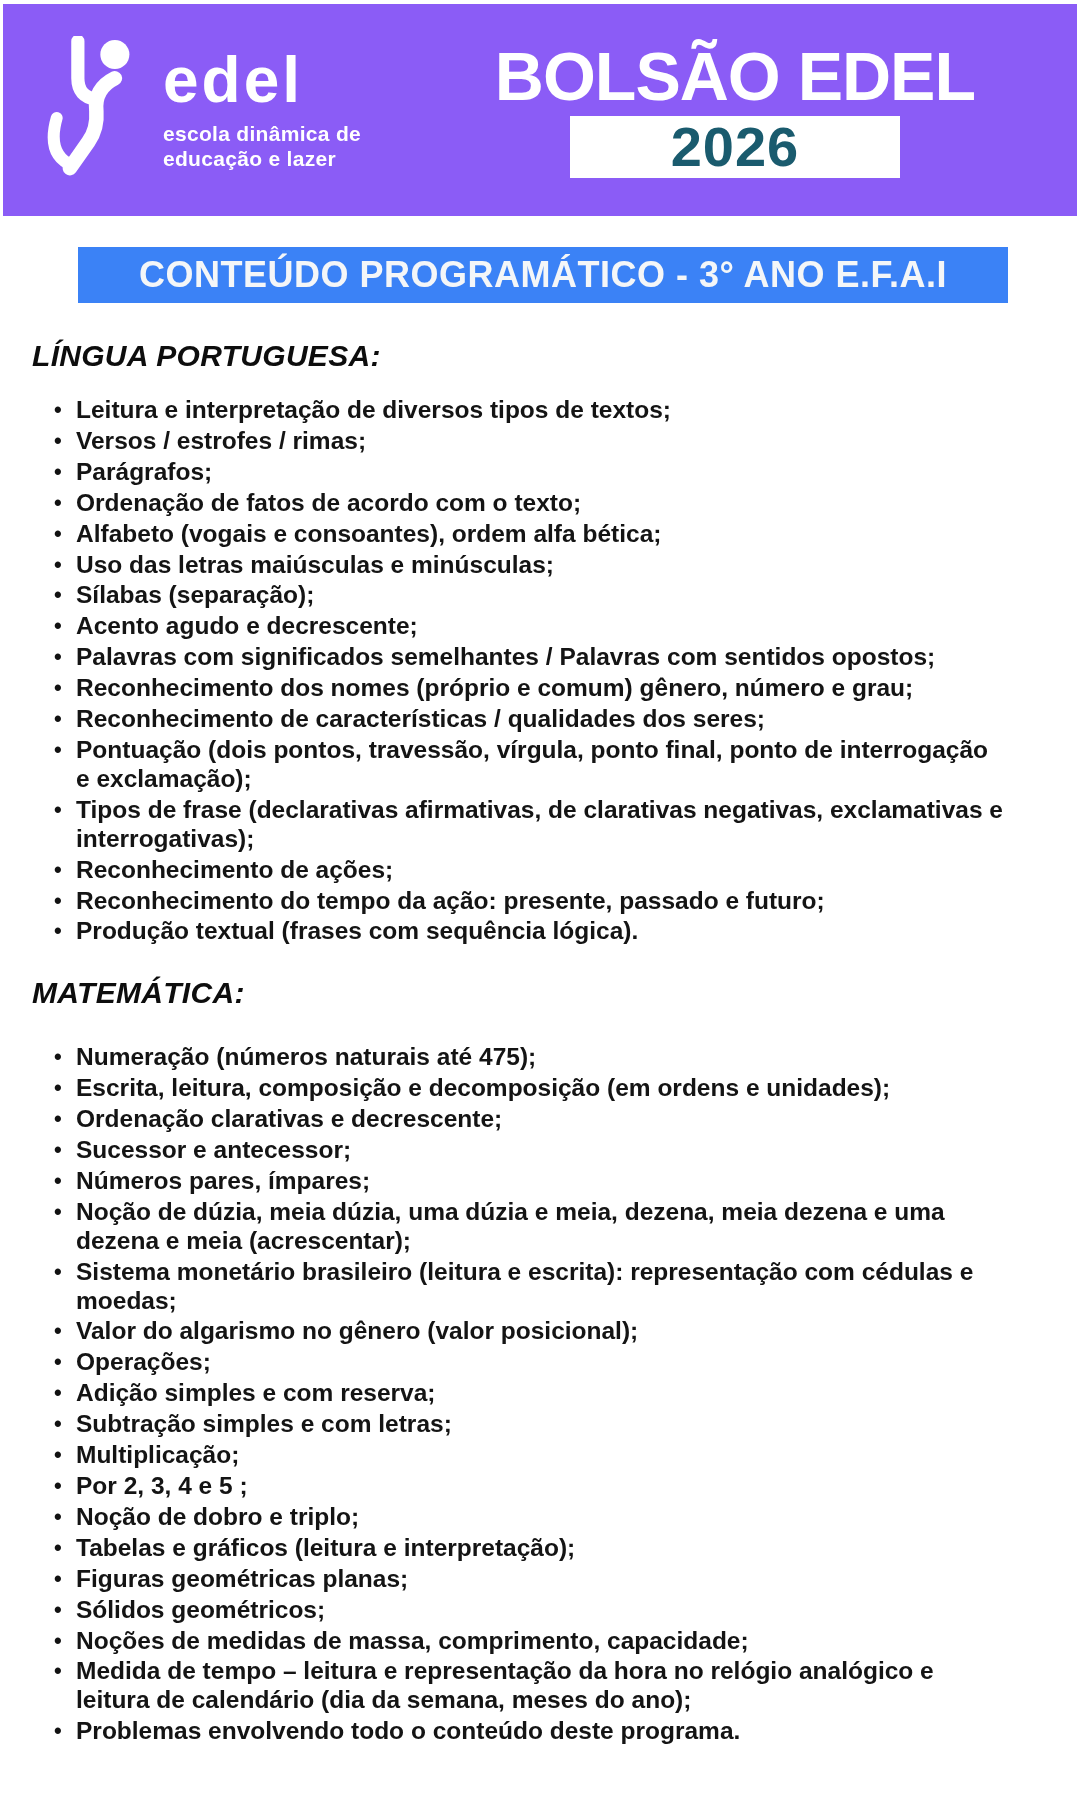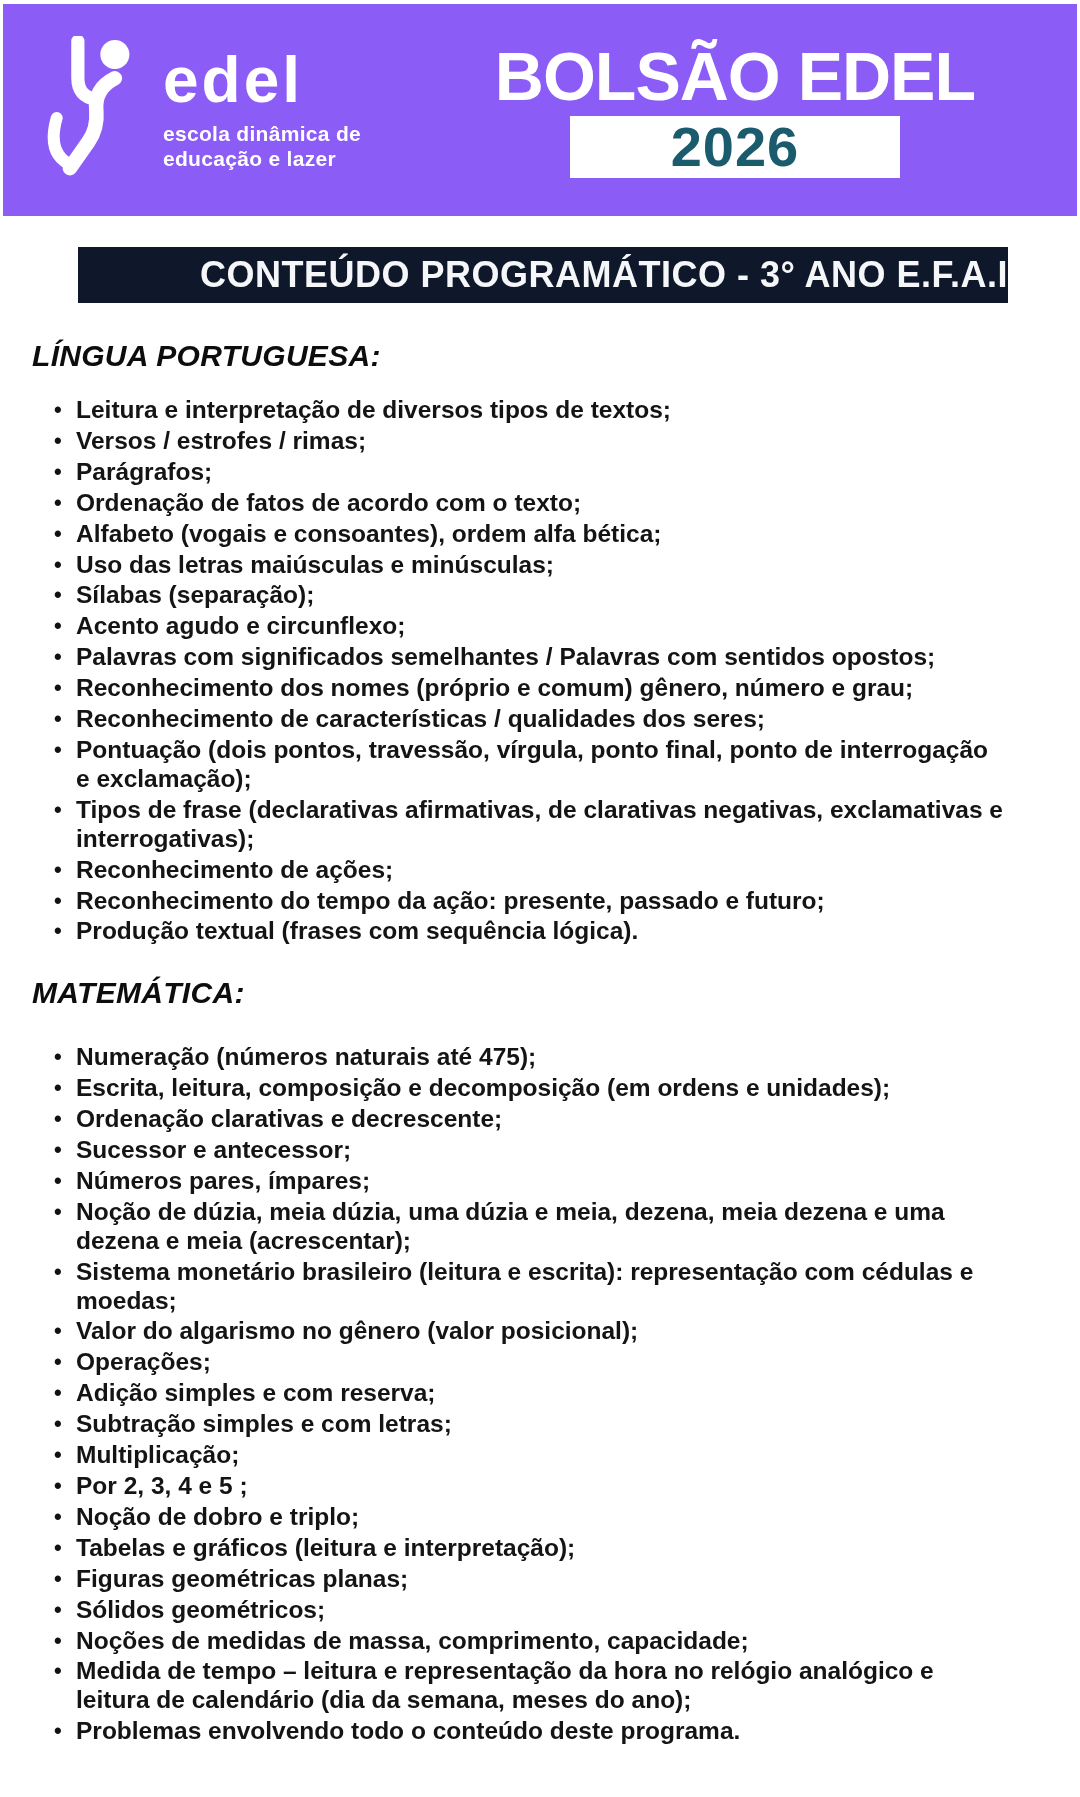--- a/index.html
+++ b/index.html
@@ -81,24 +81,24 @@
     font-size: 56px;
     font-weight: 800;
     letter-spacing: 1px;
     line-height: 1;
   }
 
   
   .banner {
     margin: 31px 72px 0 78px;
     height: 56px;
-    background: #0f172a;
+    background: #3b82f6;
     display: flex;
     align-items: center;
-    justify-content: flex-end;
+    justify-content: center;
   }
   .banner span {
     color: #f4f6f8;
     font-size: 36px;
     font-weight: 800;
     letter-spacing: 0.5px;
     white-space: nowrap;
   }
 
   
@@ -204,21 +204,21 @@
           <li>
             <span class="bullet">•</span>
             <span class="li-text">Uso das letras maiúsculas e minúsculas;</span>
           </li>
           <li>
             <span class="bullet">•</span>
             <span class="li-text">Sílabas (separação);</span>
           </li>
           <li>
             <span class="bullet">•</span>
-            <span class="li-text">Acento agudo e circunflexo;</span>
+            <span class="li-text">Acento agudo e decrescente;</span>
           </li>
           <li>
             <span class="bullet">•</span>
             <span class="li-text">Palavras com significados semelhantes / Palavras com sentidos opostos;</span>
           </li>
           <li>
             <span class="bullet">•</span>
             <span class="li-text">Reconhecimento dos nomes (próprio e comum) gênero, número e grau;</span>
           </li>
           <li>

